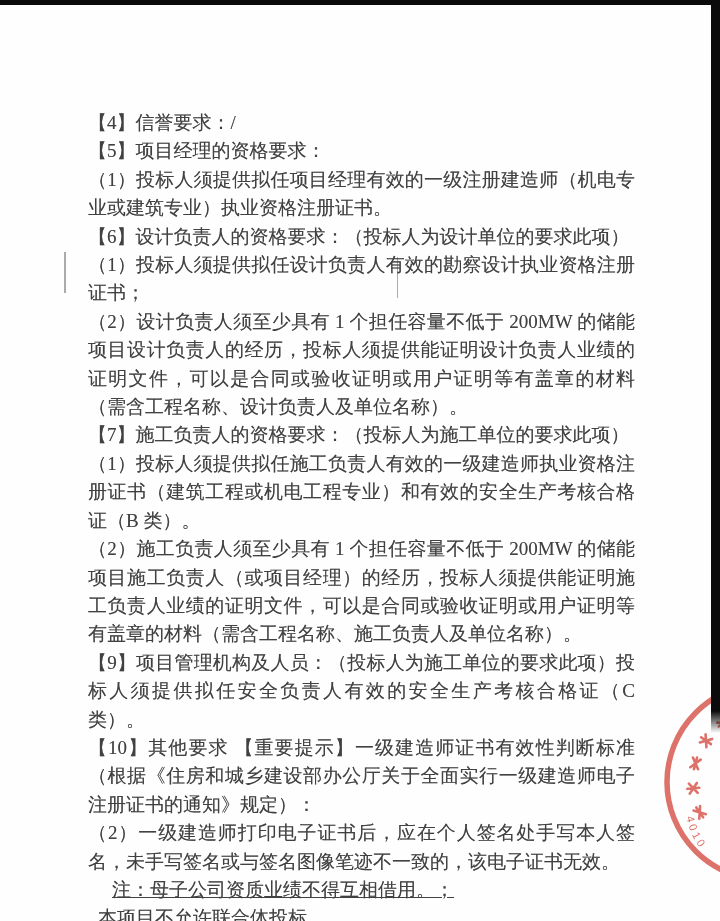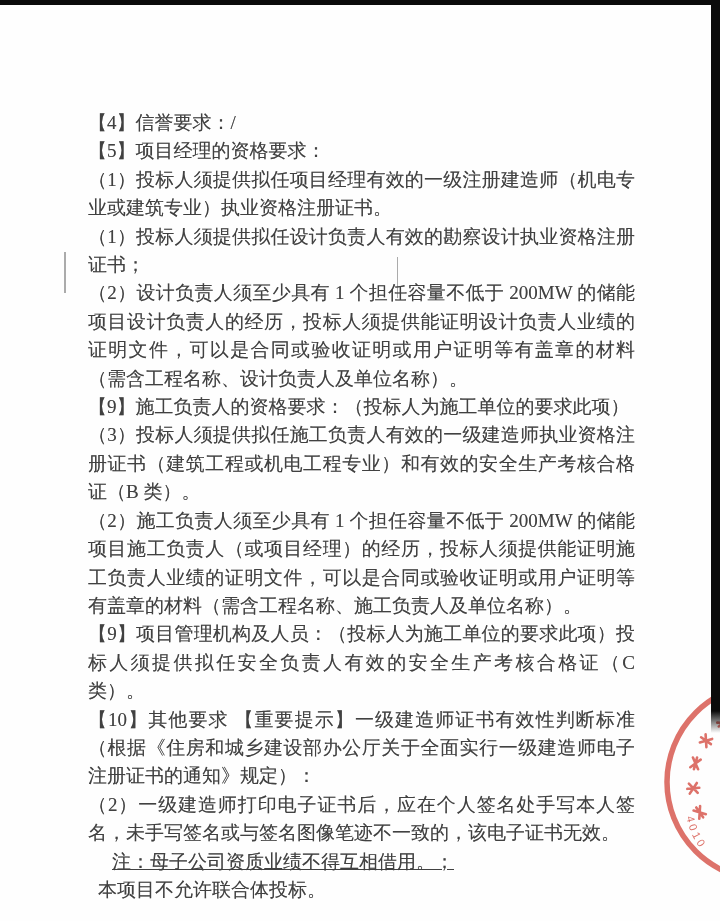--- a/index.html
+++ b/index.html
@@ -92,24 +92,25 @@
   <div class="scan-bar scan-bar-top"></div>
   <div class="scan-bar scan-bar-right"></div>
 
   <div class="artifact artifact-left"></div>
   <div class="artifact artifact-mid"></div>
 
   <div class="doc-body">
       <div class="para">【4】信誉要求：/</div>
       <div class="para">【5】项目经理的资格要求：</div>
       <div class="para">（1）投标人须提供拟任项目经理有效的一级注册建造师（机电专业或建筑专业）执业资格注册证书。</div>
+      <div class="para">【6】设计负责人的资格要求：（投标人为设计单位的要求此项）</div>
       <div class="para">（1）投标人须提供拟任设计负责人有效的勘察设计执业资格注册证书；</div>
       <div class="para">（2）设计负责人须至少具有 1 个担任容量不低于 200MW 的储能项目设计负责人的经历，投标人须提供能证明设计负责人业绩的证明文件，可以是合同或验收证明或用户证明等有盖章的材料（需含工程名称、设计负责人及单位名称）。</div>
-      <div class="para">【9】施工负责人的资格要求：（投标人为施工单位的要求此项）</div>
-      <div class="para">（3）投标人须提供拟任施工负责人有效的一级建造师执业资格注册证书（建筑工程或机电工程专业）和有效的安全生产考核合格证（B 类）。</div>
+      <div class="para">【7】施工负责人的资格要求：（投标人为施工单位的要求此项）</div>
+      <div class="para">（1）投标人须提供拟任施工负责人有效的一级建造师执业资格注册证书（建筑工程或机电工程专业）和有效的安全生产考核合格证（B 类）。</div>
       <div class="para">（2）施工负责人须至少具有 1 个担任容量不低于 200MW 的储能项目施工负责人（或项目经理）的经历，投标人须提供能证明施工负责人业绩的证明文件，可以是合同或验收证明或用户证明等有盖章的材料（需含工程名称、施工负责人及单位名称）。</div>
       <div class="para">【9】项目管理机构及人员：（投标人为施工单位的要求此项）投标人须提供拟任安全负责人有效的安全生产考核合格证（C 类）。</div>
       <div class="para">【10】其他要求 【重要提示】一级建造师证书有效性判断标准（根据《住房和城乡建设部办公厅关于全面实行一级建造师电子注册证书的通知》规定）：</div>
       <div class="para">（2）一级建造师打印电子证书后，应在个人签名处手写本人签名，未手写签名或与签名图像笔迹不一致的，该电子证书无效。</div>
       <div class="para" style="padding-left: 24px; text-decoration: underline;">注：母子公司资质业绩不得互相借用。；</div>
       <div class="para" style="padding-left: 10px;"><span>本项目</span><span class="it">不允许</span><span>联合体投标。</span></div>
     </div>
 
 </div>
 

